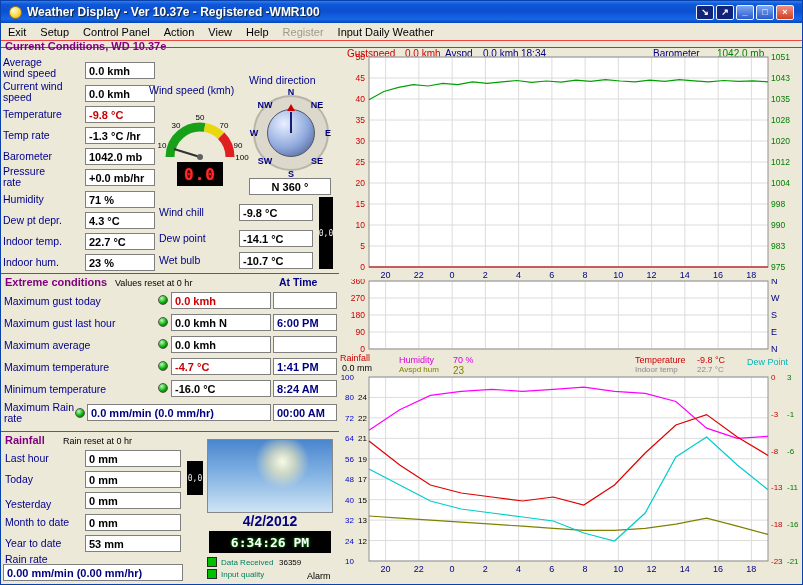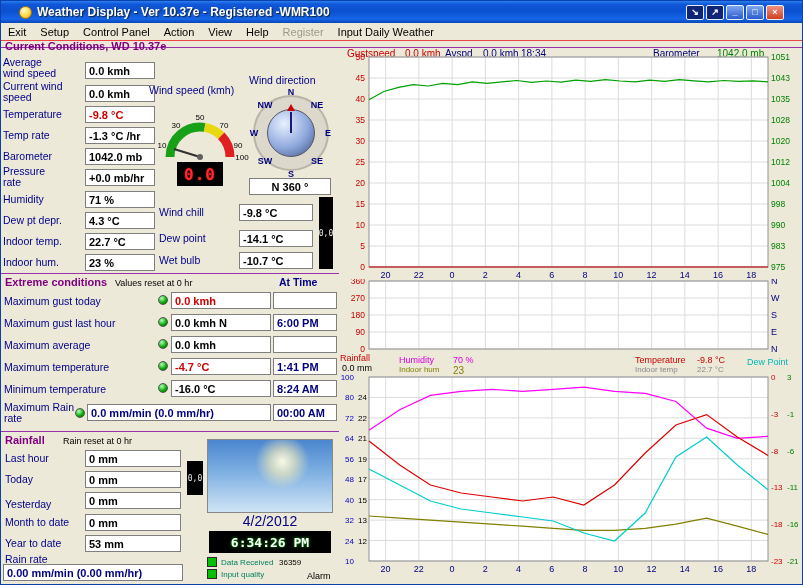--- a/index.html
+++ b/index.html
@@ -1,20 +1,20 @@
 <!DOCTYPE html>
 <html><head>
 <meta charset="utf-8">
 <style>
   *{margin:0;padding:0;box-sizing:border-box}
   body{background:#9aa0a8;font-family:"Liberation Sans",sans-serif}
   .win{position:relative;width:803px;height:585px;background:#ece9d8;overflow:hidden;
        border:1px solid #0a42ad}
   
-  .titlebar{position:absolute;left:0;top:0;right:0;height:22px;display:flex;align-items:center;padding:0 18px;
+  .titlebar{position:absolute;left:0;top:0;right:0;height:22px;display:flex;align-items:center;padding:0 8px;
     background:linear-gradient(180deg,#2a80f0 0%,#1058d8 14%,#0a4fd0 45%,#1666e8 82%,#0846b8 100%)}
   .appicon{width:13px;height:13px;border-radius:50%;
     background:radial-gradient(circle at 35% 30%,#fffbd0,#ffd942 55%,#e89b10);border:1px solid #b97700}
   .title{color:#fff;font-weight:700;font-size:12px;margin-left:5px;text-shadow:1px 1px 1px #123;flex:1;
     white-space:nowrap;overflow:hidden}
   .tb-btn{width:18px;height:15px;margin-left:2px;border:1px solid #e8f0ff;border-radius:2px;color:#fff;
     font-size:9px;line-height:12px;text-align:center;font-weight:700;cursor:default}
   .tb-dark{background:#10247a}
   .tb-blue{background:linear-gradient(180deg,#7fa8ef,#2a5ad0)}
   .tb-close{background:linear-gradient(180deg,#f09080,#d04020)}
@@ -193,21 +193,21 @@
   <div class="vbox" style="left:84px;top:534px;width:96px">53 mm</div>
   <div class="lbl" style="left:4px;top:553px;width:80px">Rain rate</div>
   <div class="vbox navy" style="left:2px;top:563px;width:180px">0.00 mm/min (0.00 mm/hr)</div>
 
   <div class="lcd lcd-sm" style="left:186px;top:460px;width:16px;height:34px">0,0</div>
 
   <div style="position:absolute;left:206px;top:438px;width:126px;height:74px;border:1px solid #888;
     background:radial-gradient(circle at 60% 30%, rgba(255,255,230,0.95) 0%, rgba(255,240,180,0.6) 14%, rgba(255,255,255,0) 30%),
                linear-gradient(180deg,#4a86cf 0%,#7fb0e2 45%,#cfe4f5 100%)"></div>
 
-  <div style="position:absolute;left:206px;top:511px;width:126px;height:18px;display:flex;align-items:center;justify-content:center;color:#000080;font-weight:400;font-size:14px">4/2/2012</div>
+  <div style="position:absolute;left:206px;top:511px;width:126px;height:18px;display:flex;align-items:center;justify-content:center;color:#000080;font-weight:700;font-size:14px">4/2/2012</div>
   <div class="lcd lcd-grn" style="left:208px;top:530px;width:122px;height:22px;font-size:13px">6:34:26 PM</div>
 
   <div class="gsq" style="left:206px;top:556px"></div>
   <div class="stxt" style="left:220px;top:557px;color:#008060">Data Received</div>
   <div class="stxt" style="left:278px;top:557px;color:#000">36359</div>
   <div class="gsq" style="left:206px;top:568px"></div>
   <div class="stxt" style="left:220px;top:569px;color:#008060">Input quality</div>
   <div class="stxt" style="left:306px;top:570px;color:#000;font-size:9px">Alarm</div>
 
   <span class="chlbl" style="left:346px;top:47px;color:#cc0000">Gustspeed</span>
@@ -396,21 +396,21 @@
         <polyline points="28.0,57.2 58.7,36.7 89.4,22.4 120.1,18.3 150.8,16.3 181.5,18.3 212.2,16.3 242.8,14.2 273.5,18.3 304.2,20.4 334.9,28.5 365.6,55.1 396.3,65.3 427.0,63.3" fill="none" stroke="#ff00ff" stroke-width="1.2"></polyline>
         <polyline points="28.0,143.0 58.7,145.1 89.4,147.1 120.1,149.2 150.8,151.2 181.5,153.2 212.2,155.3 242.8,157.3 273.5,157.3 304.2,155.3 334.9,151.2 365.6,145.1 396.3,153.2 427.0,161.4" fill="none" stroke="#808000" stroke-width="1.2"></polyline>
         <polyline points="28.0,68.0 58.7,92.0 89.4,112.0 120.1,120.0 150.8,124.0 181.5,128.0 212.2,124.0 242.8,132.0 273.5,112.0 304.2,80.0 334.9,52.0 365.6,41.6 396.3,64.0 427.0,82.4" fill="none" stroke="#dd0000" stroke-width="1.2"></polyline>
         <polyline points="28.0,96.0 58.7,112.0 89.4,128.0 120.1,136.0 150.8,140.0 181.5,144.0 212.2,148.0 242.8,160.0 273.5,168.0 304.2,140.0 334.9,84.0 365.6,64.0 396.3,92.0 427.0,116.8" fill="none" stroke="#00cccc" stroke-width="1.2"></polyline>
       </svg></div>
 
   <span class="chlbl" style="left:339px;top:352px;color:#cc0000;font-size:9px">Rainfall</span>
   <span class="chlbl" style="left:341px;top:362px;color:#000;font-size:9px">0.0 mm</span>
   <span class="chlbl" style="left:398px;top:354px;color:#e000e0;font-size:9px">Humidity</span>
   <span class="chlbl" style="left:452px;top:354px;color:#e000e0;font-size:9px">70 %</span>
-  <span class="chlbl" style="left:398px;top:364px;color:#808000;font-size:8px">Indoor hum</span>
+  <span class="chlbl" style="left:398px;top:364px;color:#808000;font-size:8px">Avspd hum</span>
   <span class="chlbl" style="left:452px;top:364px;color:#808000;font-size:10px">23</span>
   <span class="chlbl" style="left:634px;top:354px;color:#cc0000;font-size:9px">Temperature</span>
   <span class="chlbl" style="left:696px;top:354px;color:#cc0000;font-size:9px">-9.8 °C</span>
   <span class="chlbl" style="left:634px;top:364px;color:#888;font-size:8px">Indoor temp</span>
   <span class="chlbl" style="left:696px;top:364px;color:#888;font-size:8px">22.7 °C</span>
   <span class="chlbl" style="left:746px;top:356px;color:#00b8b8;font-size:9px">Dew Point</span>
 
 </div>
 
 </body></html>

